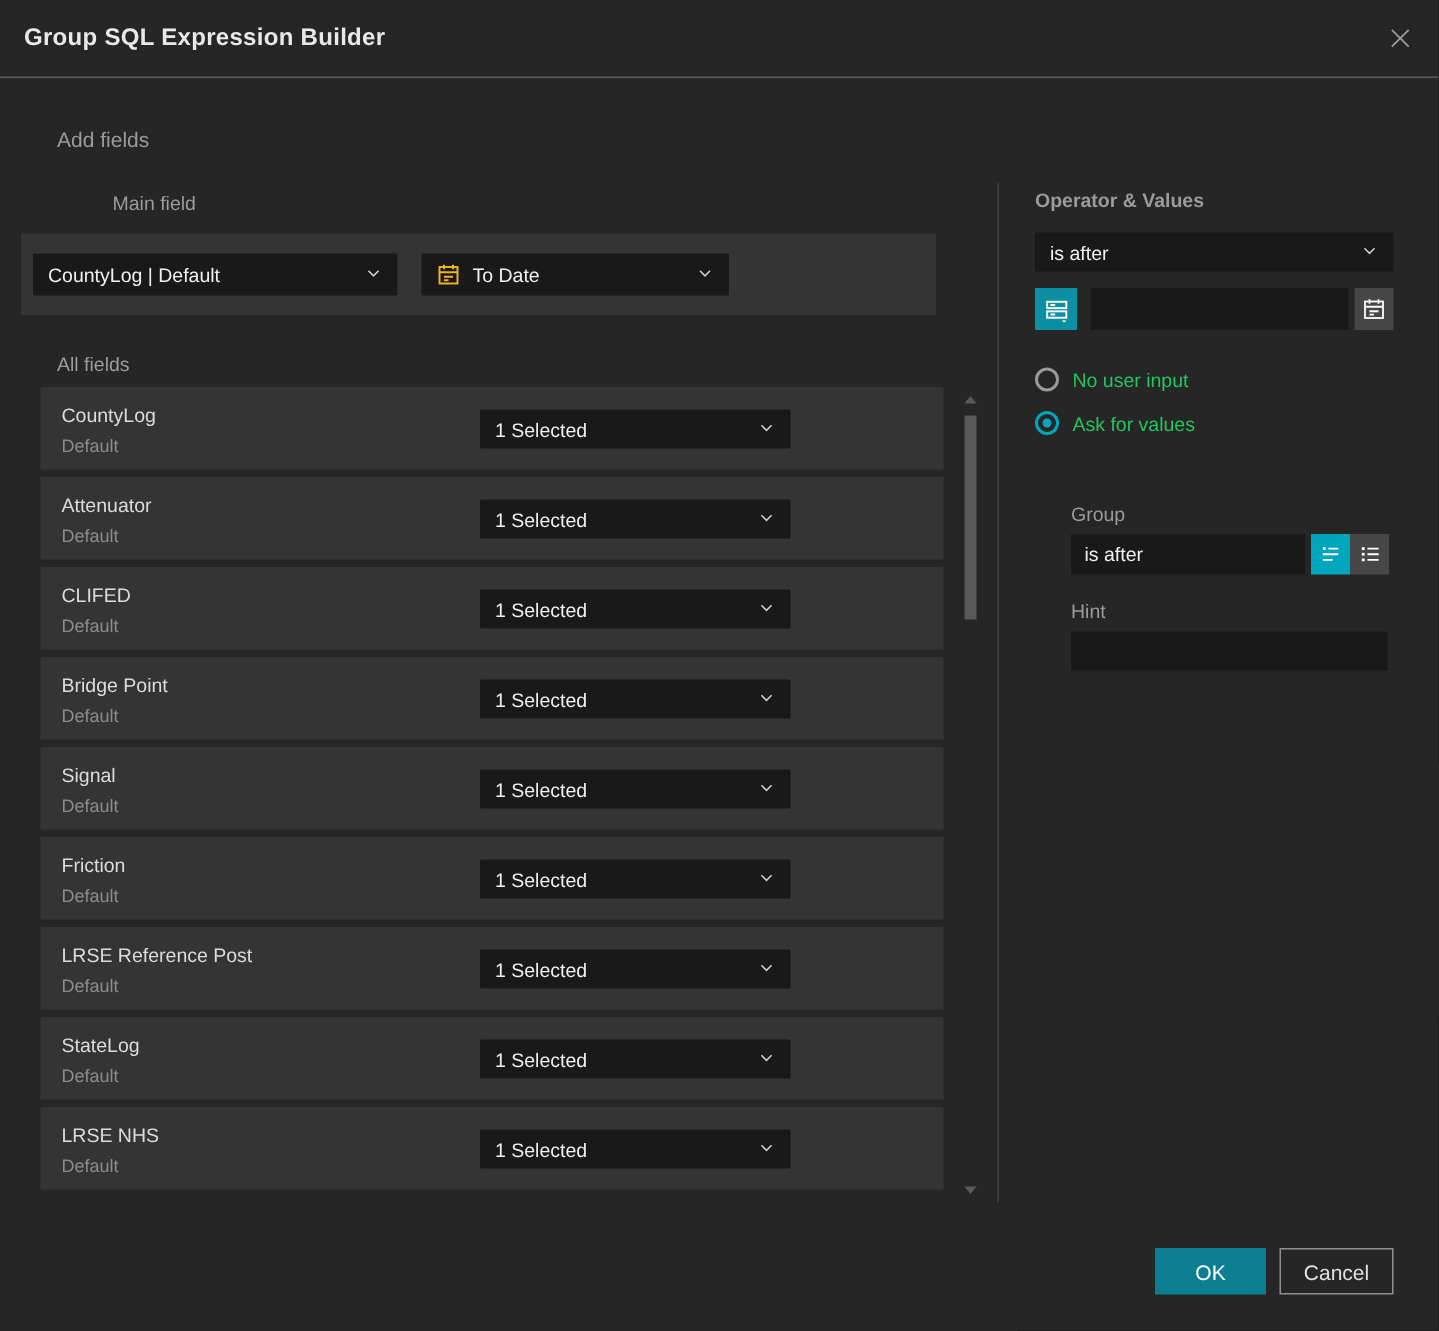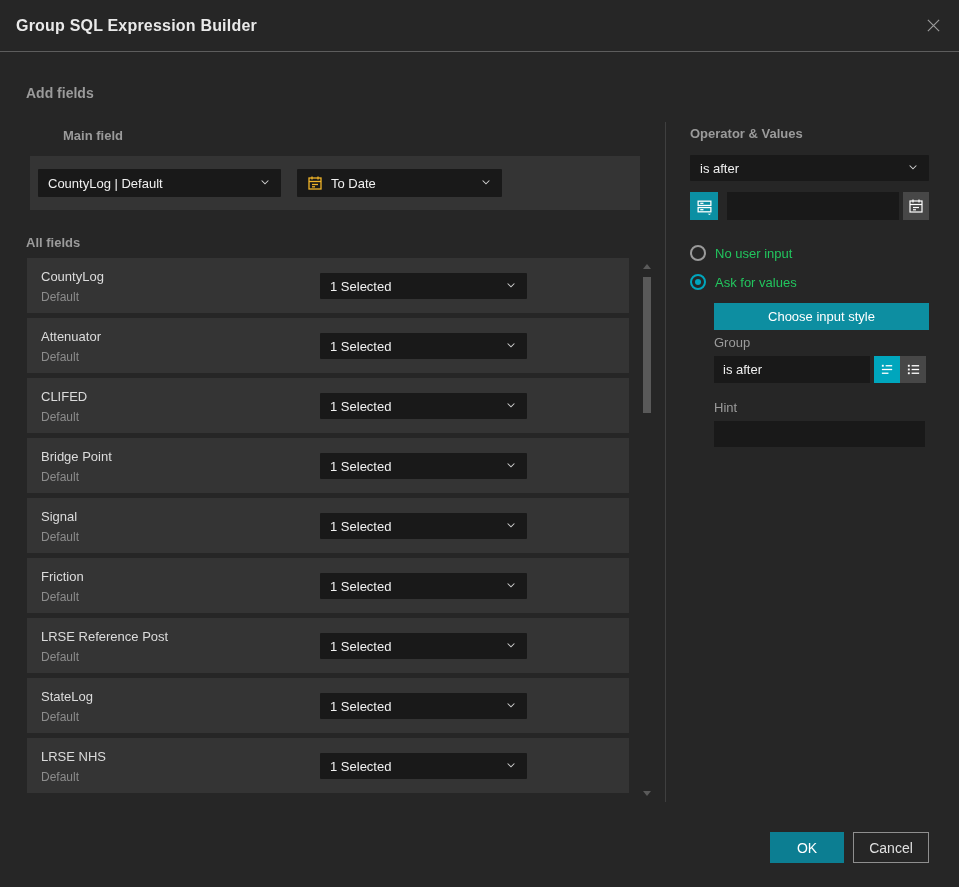--- a/index.html
+++ b/index.html
@@ -15,28 +15,28 @@
   .titlebar {
     position:absolute; top:0; left:0; width:100%; height:52px;
     border-bottom:1px solid #5d5d5d;
     display:flex; align-items:center; justify-content:space-between;
     padding:11px 16px;
   }
   .title { font-size:16px; font-weight:bold; color:#e9e9e9; letter-spacing:.2px; }
   .close-btn { width:20px; height:20px; display:flex; align-items:center; justify-content:center; cursor:pointer; }
 
   
-  .sec-heading { position:absolute; left:26px; color:#9b9b9b; font-weight:bold;text-align:right; }
+  .sec-heading { position:absolute; left:38px; color:#9b9b9b; font-weight:normal;text-align:right; }
   .h-addfields { top:85px; font-size:14px; }
   .h-mainfield { top:128px; font-size:13px;padding-left:37px; }
   .h-allfields { top:235px; font-size:13px; }
 
   
   .main-panel {
-    position:absolute; left:30px; top:156px; width:610px; height:54px;
+    position:absolute; left:14px; top:156px; width:610px; height:54px;
     background:#343434;
   }
   .select {
     background:#191919; color:#f0f0f0; font-size:13px;
     display:flex; align-items:center; cursor:pointer;
     padding:0 10px; border-radius:1px;
   }
   .select .sel-text { flex:1; white-space:nowrap; overflow:hidden; }
   .main-panel .field-select { position:absolute; left:8px; top:13px; width:243px; height:28px; }
   .main-panel .date-select  { position:absolute; left:267px; top:13px; width:205px; height:28px; gap:8px;justify-content:space-between; }
@@ -332,21 +332,20 @@
 
   <div class="radio-row r1">
     <span class="radio-circle"></span>
     <span class="radio-label">No user input</span>
   </div>
   <div class="radio-row r2">
     <span class="radio-circle checked"></span>
     <span class="radio-label">Ask for values</span>
   </div>
 
-  <button class="choose-btn">Choose input style</button>
 
   <div class="lbl-label">Group</div>
   <input class="label-input" type="text" value="is after" style="">
   <div class="icon-btn btn-align">
     <svg width="15" height="15" viewBox="0 0 16 16" stroke="#ffffff" stroke-width="1.4" fill="none">
       <rect x="2" y="3" width="2" height="2" fill="#ffffff" stroke="none"></rect>
       <line x1="6" y1="4" x2="13" y2="4"></line>
       <line x1="2" y1="8" x2="13" y2="8"></line>
       <line x1="2" y1="12" x2="9" y2="12"></line>
     </svg>

